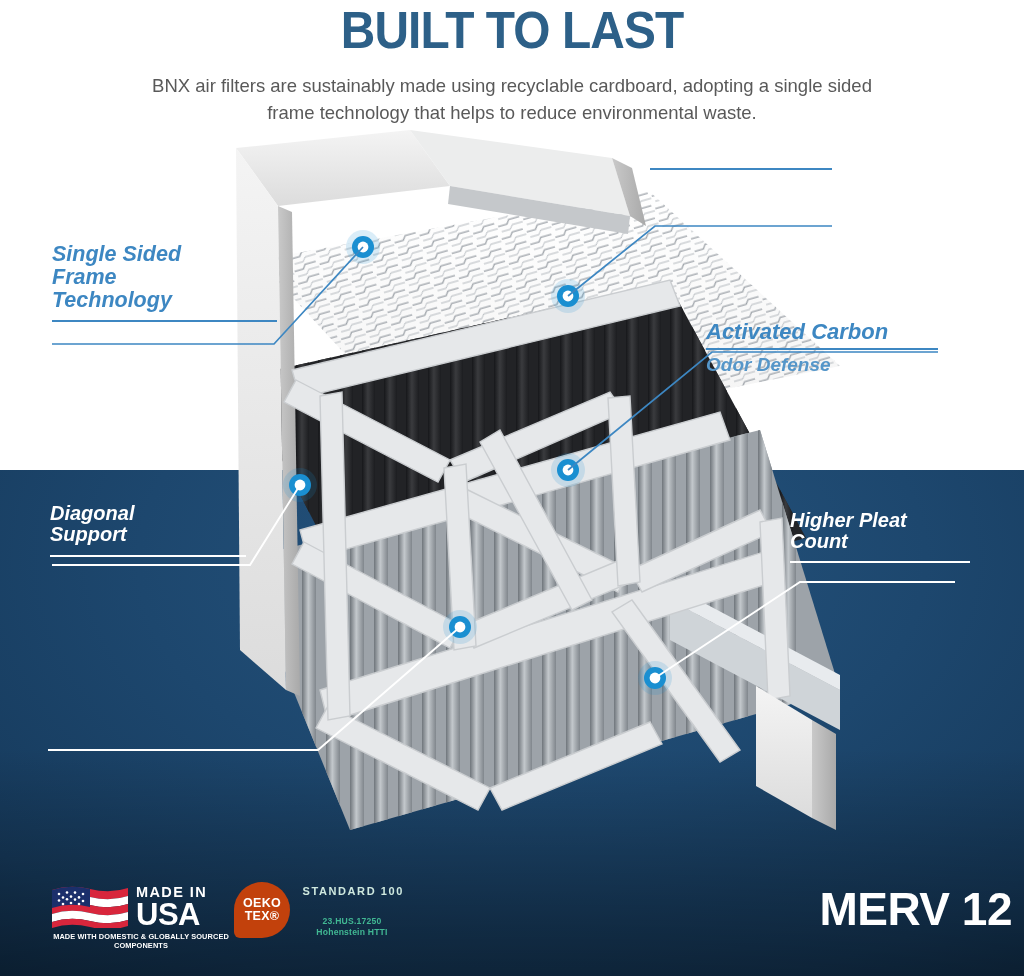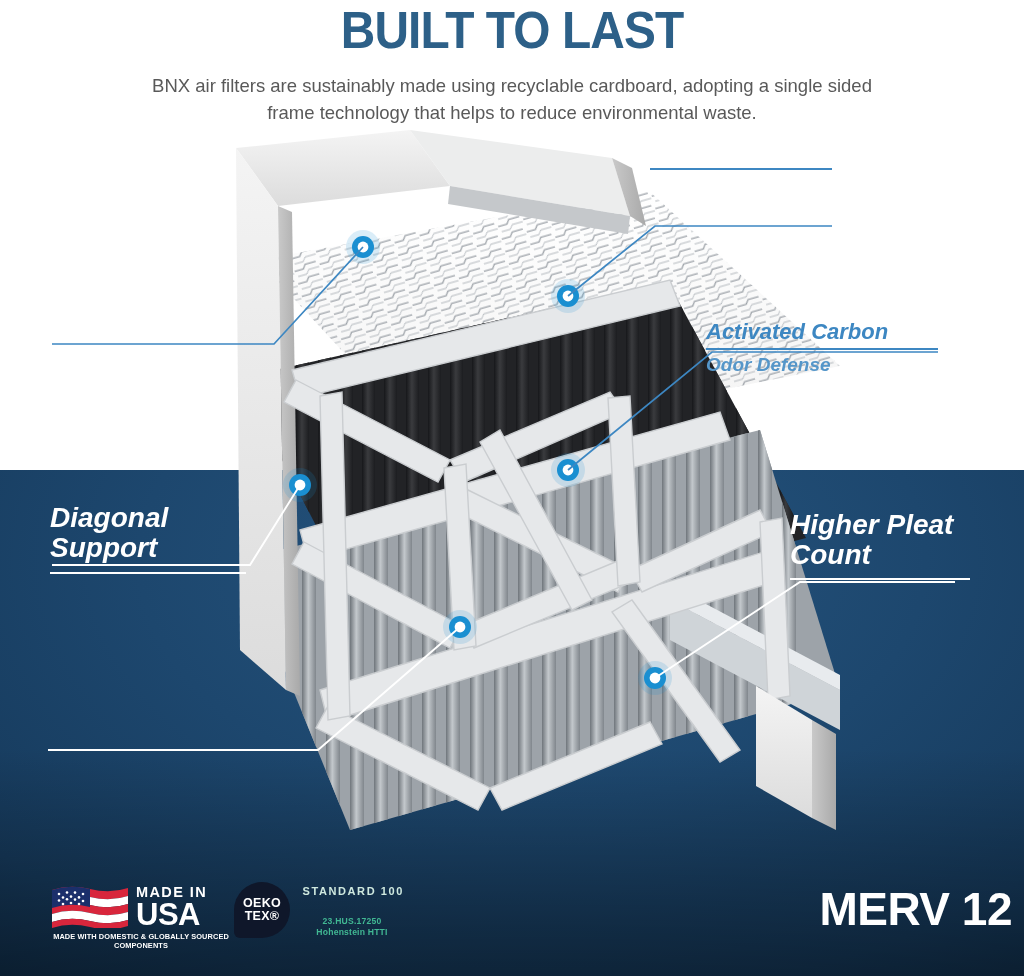--- a/index.html
+++ b/index.html
@@ -39,21 +39,21 @@
   
   .callout{position:absolute;z-index:30;}
   .callout .ctext{font-style:italic;font-weight:bold;line-height:1.06;white-space:pre-line;}
   .callout .csub{font-style:italic;font-weight:700;line-height:1.12;white-space:pre-line;}
   .rule{height:2px;border:0;margin:0;}
 
   .c-blue .ctext{color:#3d87c2;font-size:22px;}
   .c-blue .csub{color:#5596c9;font-size:19px;}
   .c-blue .rule{background:#3d87c2;}
 
-  .c-white .ctext{color:#ffffff;font-size:28px;}
+  .c-white .ctext{color:#ffffff;font-size:20px;}
   .c-white .csub{color:#e3ecf4;font-size:19px;}
   .c-white .rule{background:#ffffff;}
 
   
   #co-single{left:52px;top:243px;width:225px;}
   #co-single .ctext{font-size:21.5px;}
   #co-single .rule{margin-top:9px;width:225px;}
 
   #co-steel{left:650px;top:160px;width:200px;text-align:left;}
   #co-steel .rule{margin-top:8px;width:182px;}
@@ -80,21 +80,21 @@
   .footer{position:absolute;left:16px;top:876px;width:1024px;height:100px;z-index:30;}
 
   .usa-badge{position:absolute;left:34px;top:6px;width:180px;height:62px;}
   .usa-flag{position:absolute;left:0;top:2px;width:80px;height:44px;}
   .usa-made{position:absolute;left:86px;top:2px;color:#fff;font-size:14.5px;font-weight:bold;letter-spacing:1.4px;}
   .usa-big{position:absolute;left:86px;top:16px;color:#fff;font-size:31px;font-weight:bold;letter-spacing:-.5px;line-height:33px;}
   .usa-fine{position:absolute;left:0;top:50px;width:182px;color:#fff;font-size:7.4px;font-weight:bold;letter-spacing:.1px;text-align:center;}
 
   .oeko{position:absolute;left:218px;top:4px;width:170px;height:62px;}
   .oeko-mark{
-    position:absolute;left:0;top:2px;width:56px;height:56px;background:#0f172a;
+    position:absolute;left:0;top:2px;width:56px;height:56px;background:#c2410c;
     border-radius:50% 50% 50% 6px;display:flex;align-items:center;justify-content:center;
   }
   .oeko-mark span{color:#ffffff;font-size:12.5px;font-weight:bold;line-height:13px;text-align:center;letter-spacing:.3px;}
   .oeko-std{position:absolute;left:66px;top:4px;width:104px;text-align:right;color:#cfe9df;font-size:11px;font-weight:bold;letter-spacing:1.6px;line-height:14px;}
   .oeko-num{position:absolute;left:66px;top:36px;width:104px;text-align:center;color:#41b893;font-size:8.6px;font-weight:bold;line-height:11px;letter-spacing:.2px;}
 
   .merv{position:absolute;right:28px;top:4px;color:#ffffff;font-size:46px;font-weight:bold;letter-spacing:-.5px;line-height:58px;}
 </style>
 </head>
 <body>
@@ -300,20 +300,26 @@
 
     <path d="M52,344 H274 L363,247" stroke="#3d87c2" stroke-width="1.7" fill="none"></path>
     <path d="M832,226 H655 L568,296" stroke="#3d87c2" stroke-width="1.7" fill="none"></path>
     <path d="M938,352 H712 L568,470" stroke="#3d87c2" stroke-width="1.7" fill="none"></path>
 
     <path d="M52,565 H250 L300,485" stroke="#ffffff" stroke-width="1.9" fill="none"></path>
     <path d="M955,582 H800 L655,678" stroke="#ffffff" stroke-width="1.9" fill="none"></path>
     <path d="M48,750 H318 L460,627" stroke="#ffffff" stroke-width="1.9" fill="none"></path>
   </svg>
 
+  <div class="callout c-blue" id="co-single">
+    <div class="ctext">Single Sided
+Frame
+Technology</div>
+    <hr class="rule">
+  </div>
 
   <div class="callout c-blue" id="co-steel">
     <hr class="rule">
   </div>
 
   <div class="callout c-blue" id="co-carbon">
     <div class="ctext">Activated Carbon</div>
     <hr class="rule">
     <div class="csub">Odor Defense</div>
   </div>

